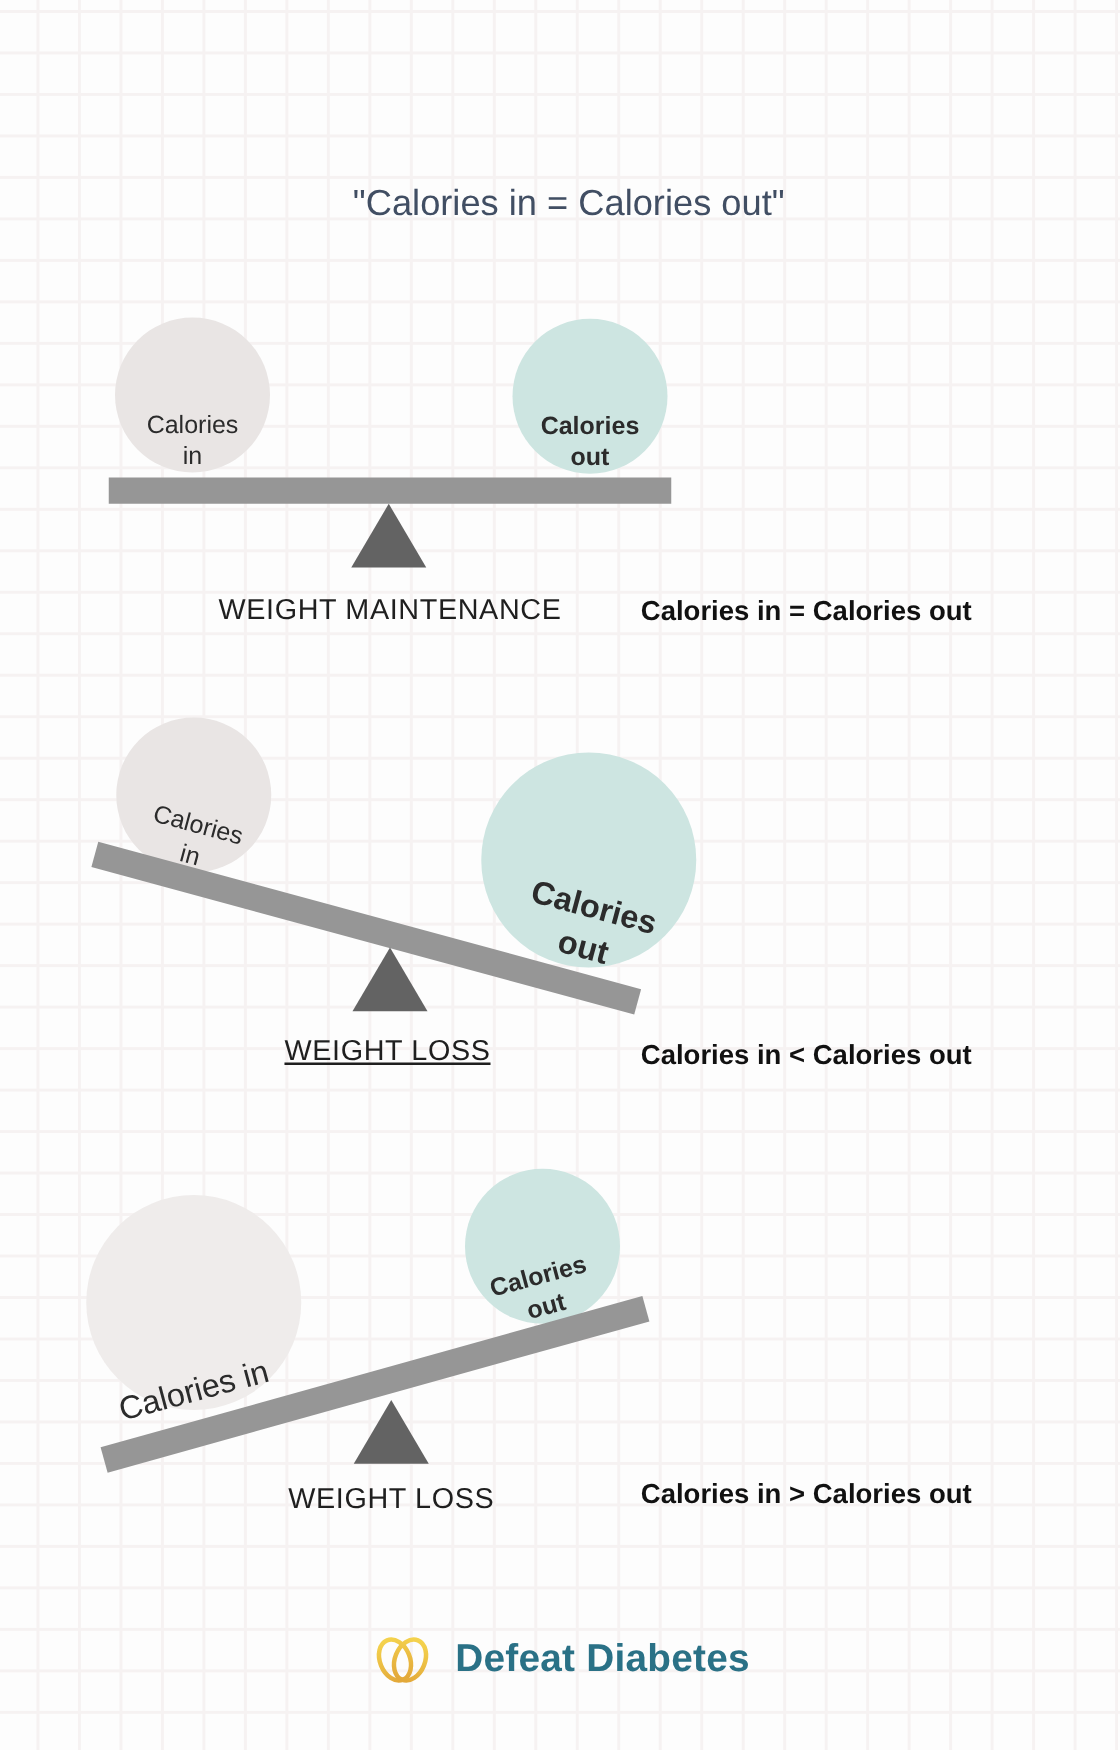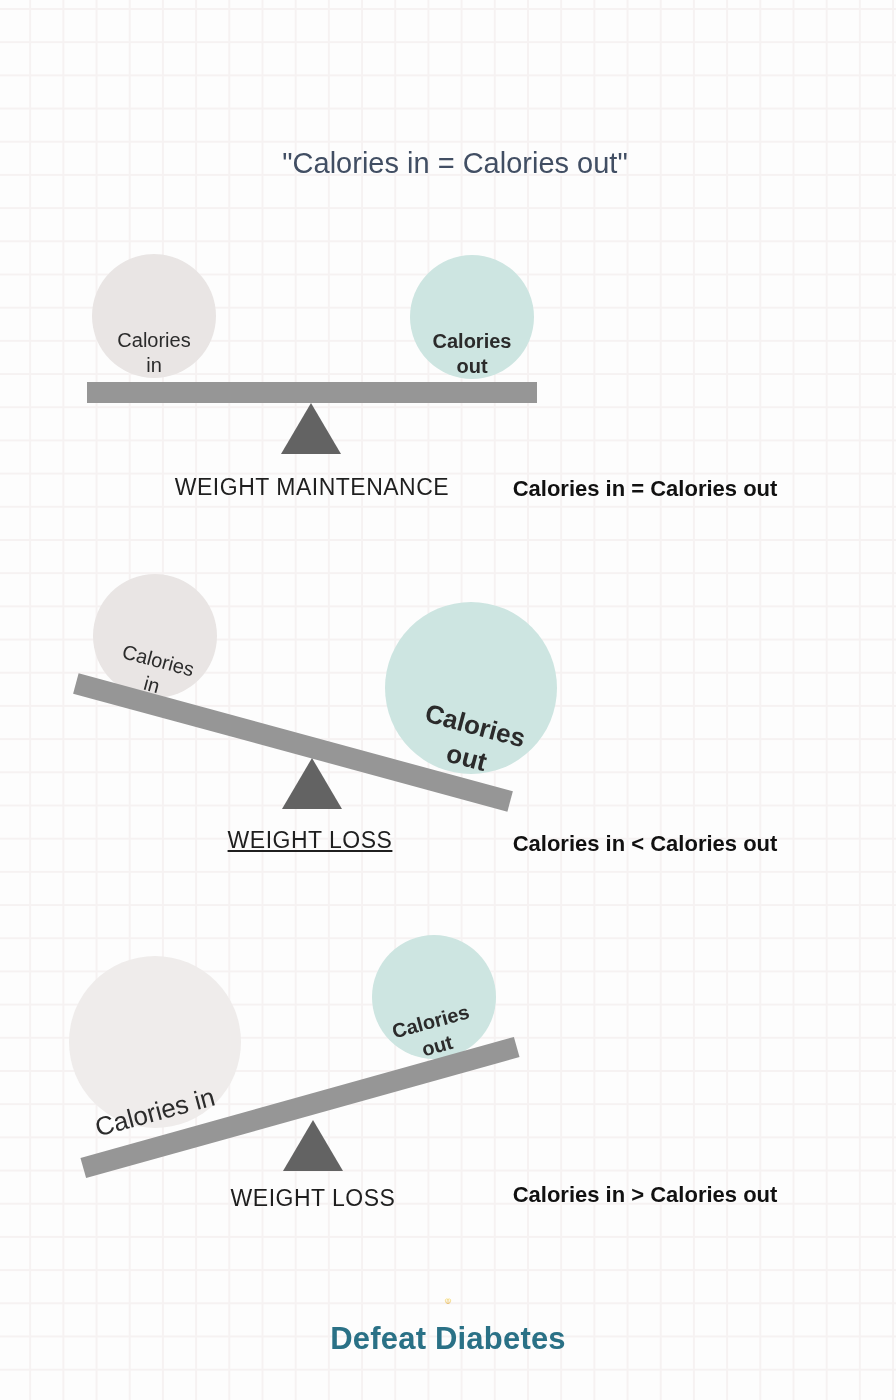--- a/index.html
+++ b/index.html
@@ -49,21 +49,21 @@
     position:absolute;width:360px;text-align:center;
     font-size:23px;color:#1f1f1f;letter-spacing:.5px;
   }
   .equation{
     position:absolute;right:41px;width:420px;text-align:center;
     font-size:22px;font-weight:bold;color:#111;
   }
   
   .footer{
     position:absolute;left:0;top:1297px;width:896px;height:60px;
-    display:flex;align-items:center;justify-content:center;gap:16px;flex-direction:column;
+    display:flex;align-items:center;justify-content:center;gap:16px;
   }
   .brand-text{font-size:31px;font-weight:bold;color:#2a7186;letter-spacing:.2px;}
 </style>
 </head>
 <body>
 
 <div class="canvas">
 
   <div class="subtitle">"Calories in = Calories out"</div>
 

